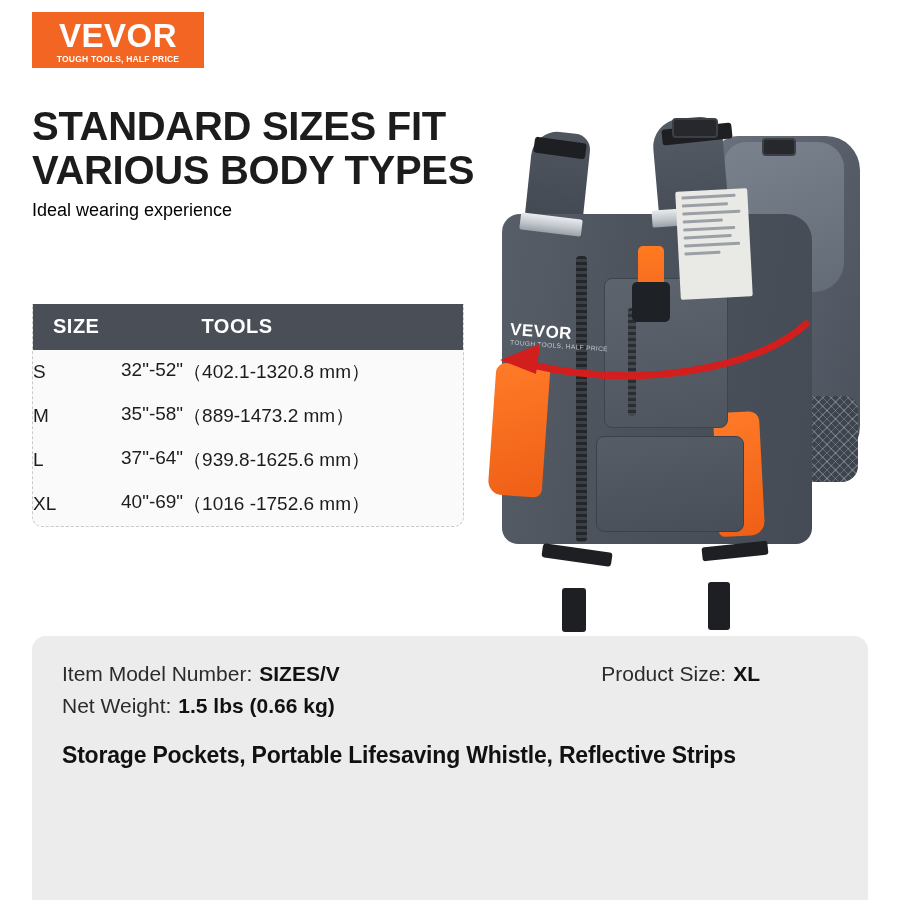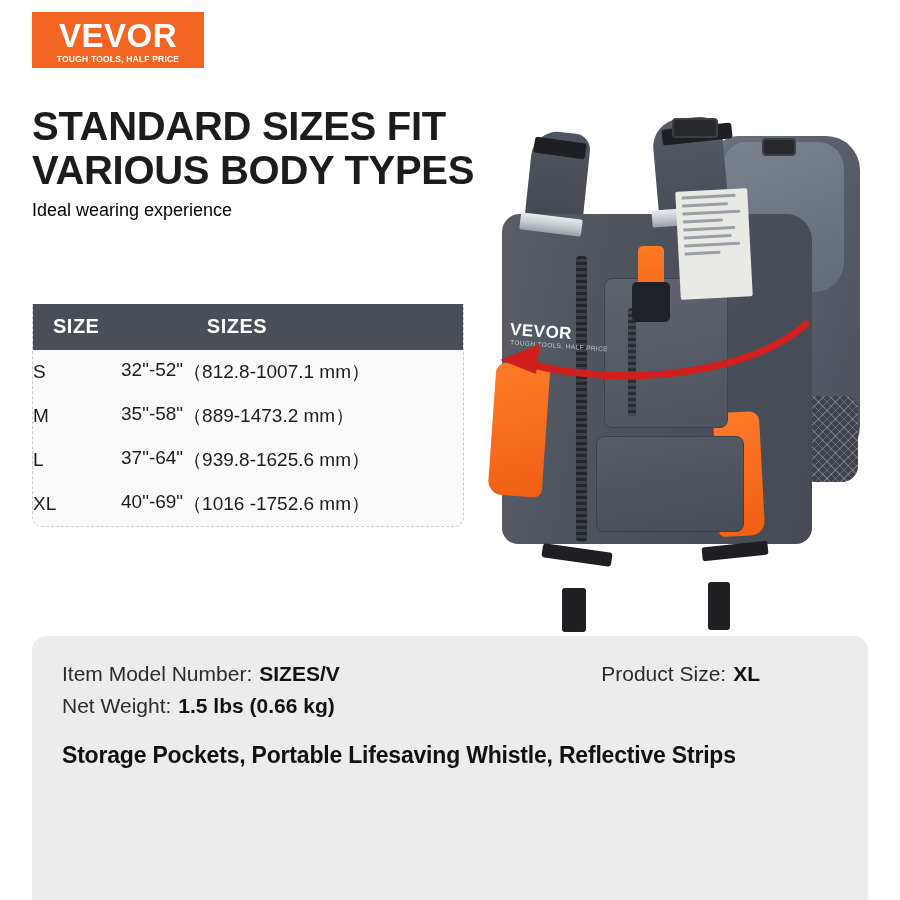--- a/index.html
+++ b/index.html
@@ -339,30 +339,30 @@
     <h1>STANDARD SIZES FIT</h1>
     <h1>VARIOUS BODY TYPES</h1>
     <div class="subhead">Ideal wearing experience</div>
   </div>
 
   <div class="size-table-wrap">
     <table class="size-table">
       <thead>
         <tr>
           <th class="c-size">SIZE</th>
-          <th class="c-chest">SIZES</th>
+          <th class="c-chest">TOOLS</th>
         </tr>
       </thead>
       <tbody>
         <tr>
           <td class="t-size">S</td>
           <td class="c-chest" style="padding:0;">
             <div style="display:flex;">
               <div class="t-in">32"-52"</div>
-              <div class="t-mm">（812.8-1007.1 mm）</div>
+              <div class="t-mm">（402.1-1320.8 mm）</div>
             </div>
           </td>
         </tr>
         <tr>
           <td class="t-size">M</td>
           <td class="c-chest" style="padding:0;">
             <div style="display:flex;">
               <div class="t-in">35"-58"</div>
               <div class="t-mm">（889-1473.2 mm）</div>
             </div>

